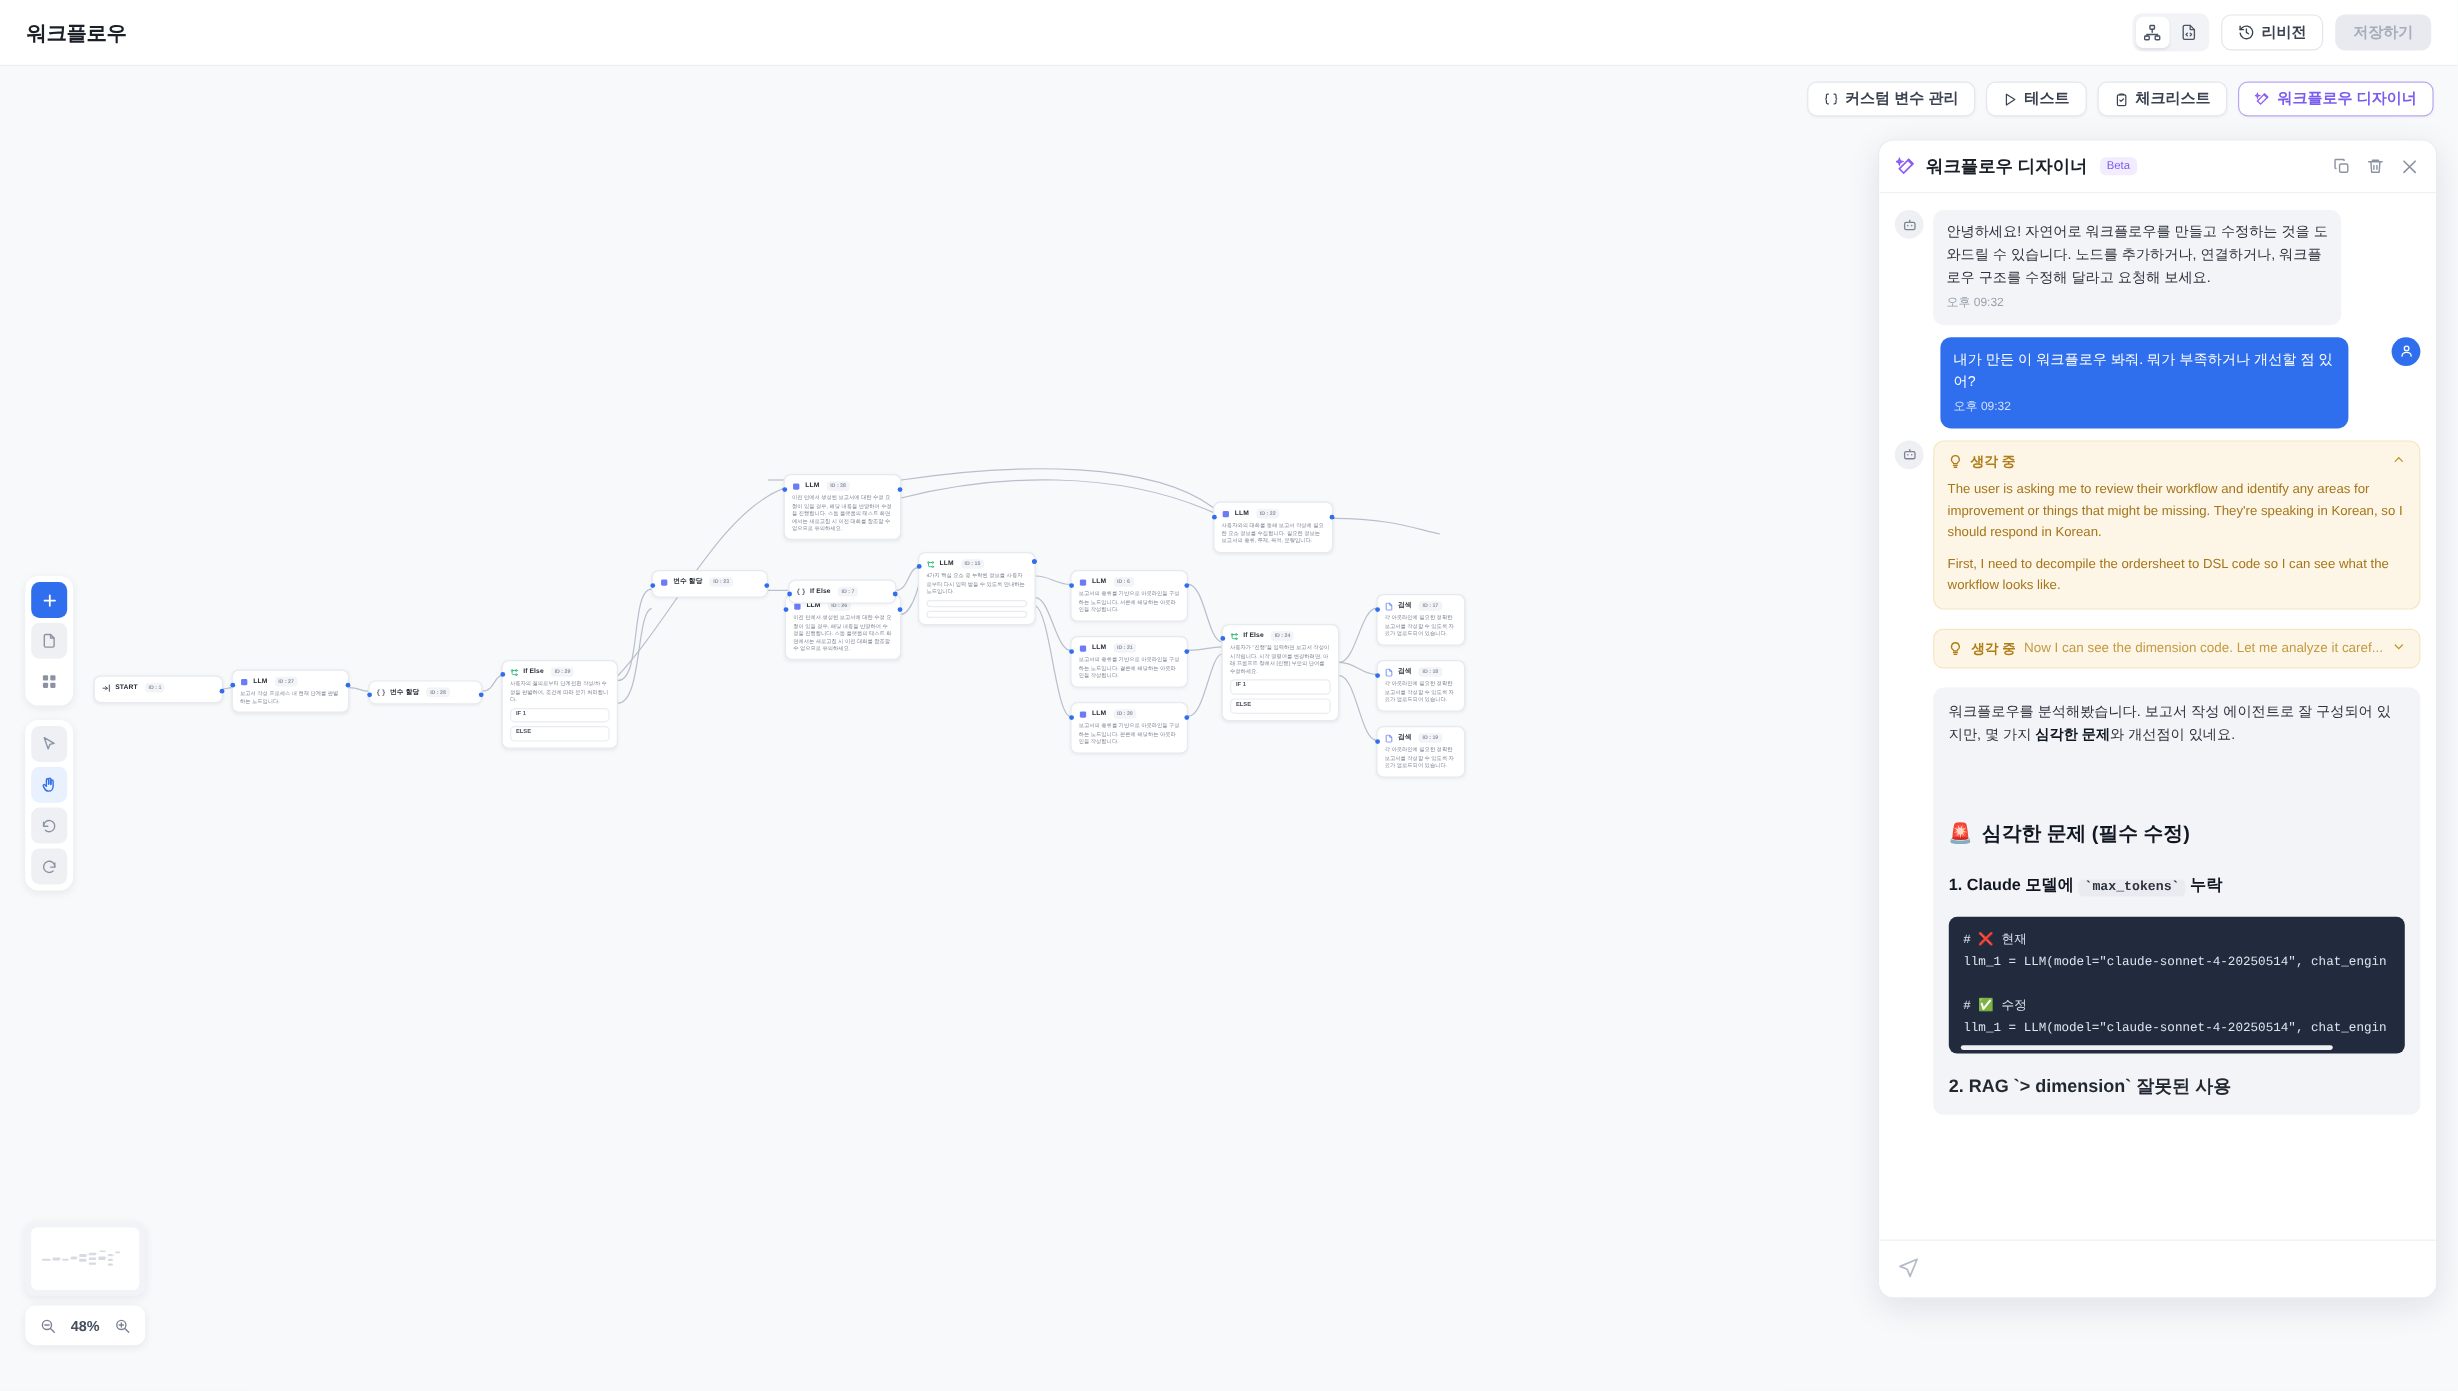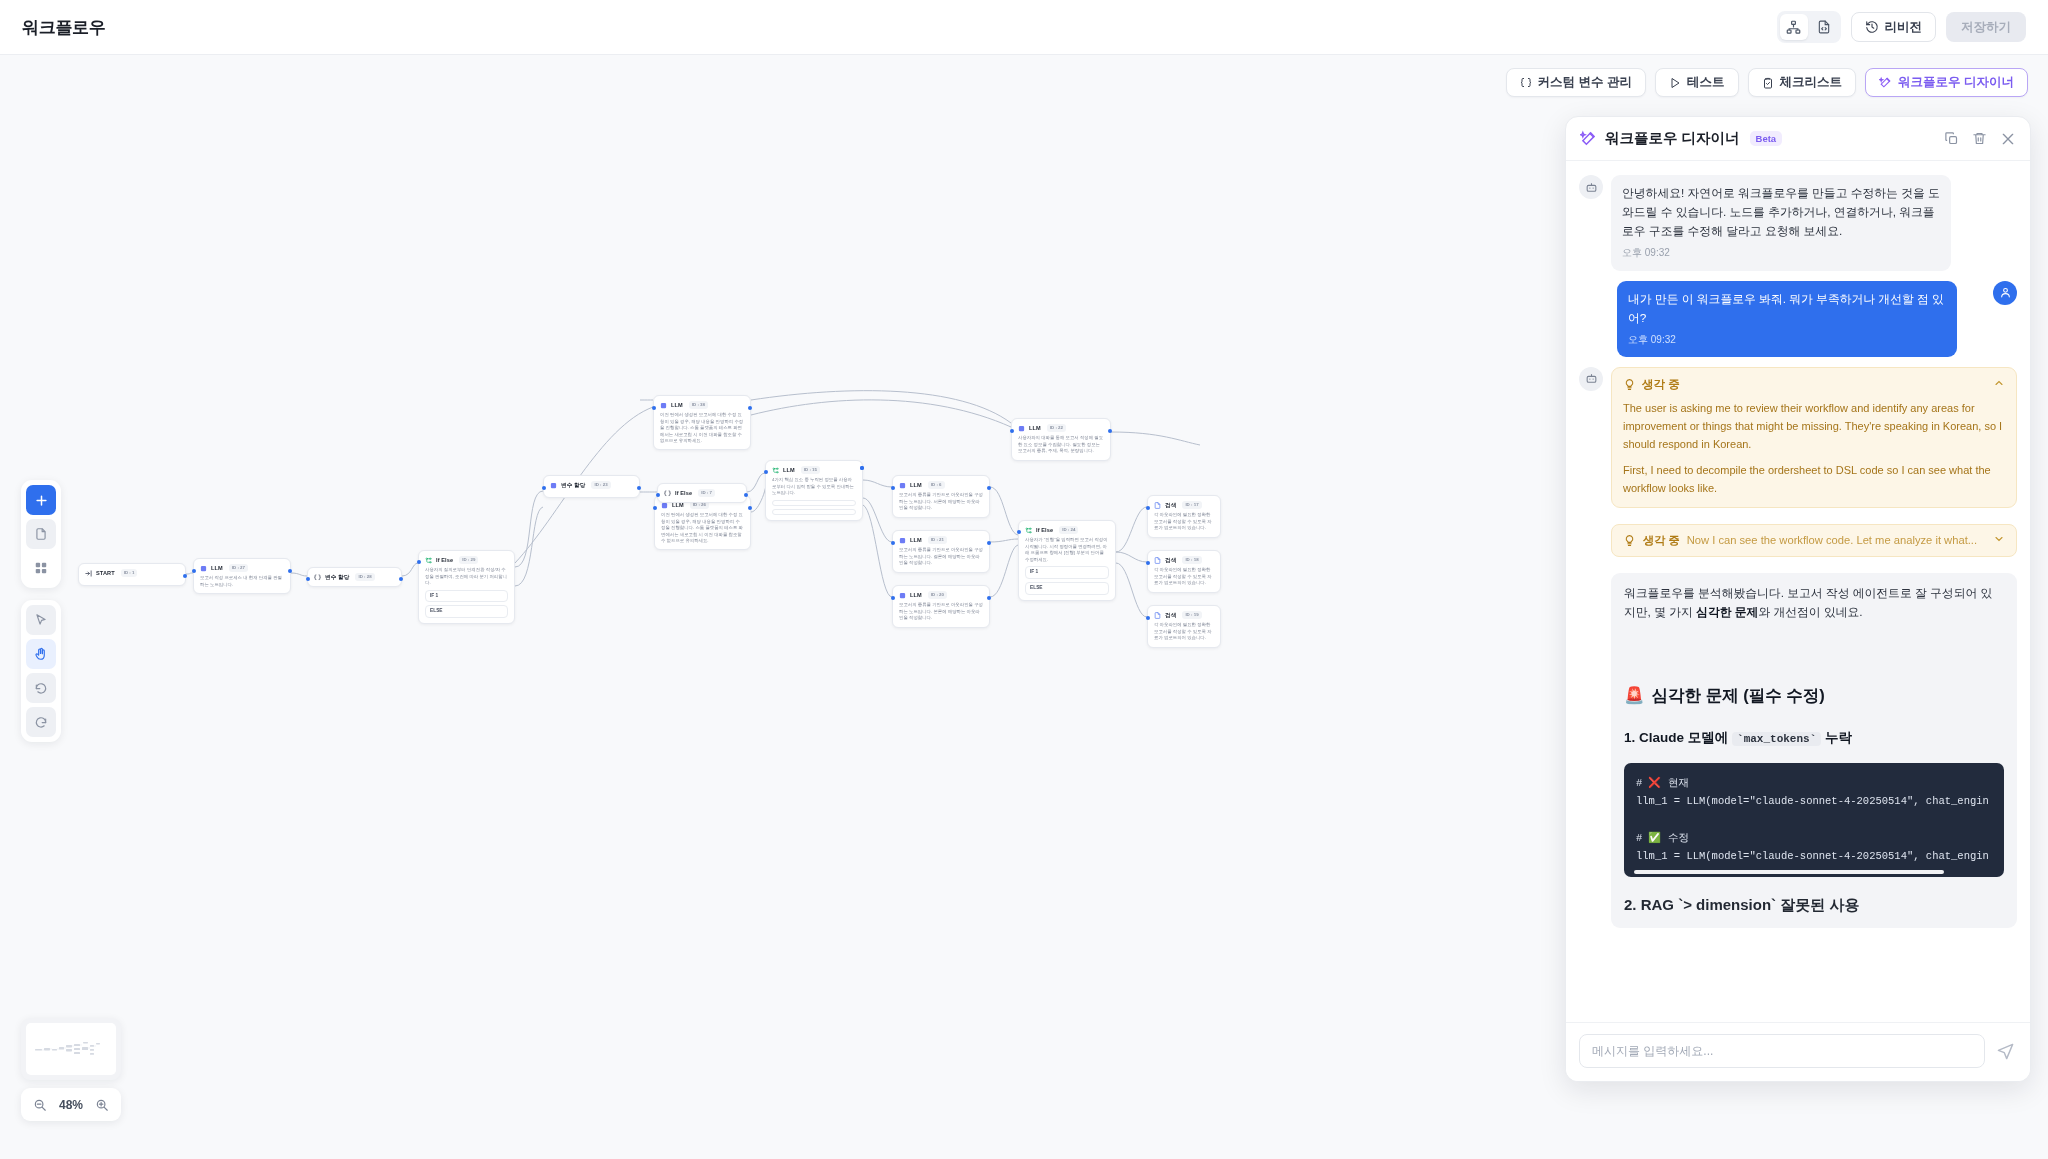--- a/index.html
+++ b/index.html
@@ -127,21 +127,21 @@
     background: #fff; border: 1px solid #eaecf0; border-radius: 13px;
     box-shadow: 0 8px 28px rgba(16,24,40,.10);
     display: flex; flex-direction: column; overflow: hidden; z-index: 8;
   }
   .panel-head {
     height: 44px; flex: 0 0 44px; border-bottom: 1px solid #eff1f4;
     display: flex; align-items: center; padding: 0 14px; gap: 8px;
   }
   .panel-title { font-size: 14.5px; font-weight: 700; color: #1b1f28; }
   .beta {
-    font-size: 9.5px; font-weight: 700; color: #7b5cf0; background: #f1ecfe;
+    font-size: 9.5px; font-weight: 400; color: #7b5cf0; background: #f1ecfe;
     border-radius: 5px; padding: 2px 6px; margin-left: 2px;
   }
   .panel-head-actions { margin-left: auto; display: flex; align-items: center; gap: 13px; color: #8b93a3; }
   .panel-head-actions > span { cursor: pointer; display: flex; }
 
   .chat {
     flex: 1 1 auto; overflow: hidden; padding: 14px 13px 0 13px;
     display: flex; flex-direction: column; gap: 10px; position: relative;
   }
   .msg-row { display: flex; gap: 8px; align-items: flex-start; }
@@ -756,21 +756,21 @@
           </div>
 
 
           <div class="think-collapsed">
             <svg width="13" height="13" viewBox="0 0 24 24" fill="none" stroke="currentColor" stroke-width="2" stroke-linecap="round">
                 <path d="M9 18h6"></path>
                 <path d="M10 21h4"></path>
                 <path d="M12 3a6 6 0 0 0-3.5 10.9c.5.4.8 1 .9 1.6h5.2c.1-.6.4-1.2.9-1.6A6 6 0 0 0 12 3z"></path>
               </svg>
             <span class="lbl">생각 중</span>
-            <span class="snip">Now I can see the workflow code. Let me analyze it what...</span>
+            <span class="snip">Now I can see the dimension code. Let me analyze it caref...</span>
             <span class="chev">
               <svg width="12" height="12" viewBox="0 0 24 24" fill="none" stroke="currentColor" stroke-width="2.2" stroke-linecap="round">
                   <path d="M6 9l6 6 6-6"></path>
                 </svg>
             </span>
           </div>
 
           <div class="answer">
             <div><span>워크플로우를 분석해봤습니다. 보고서 작성 에이전트로 잘 구성되어 있지만, 몇 가지 </span><b>심각한 문제</b><span>와 개선점이 있네요.</span></div>
 
@@ -798,21 +798,20 @@
             </div>
 
             <div class="next-head">2. RAG `&gt; dimension` 잘못된 사용</div>
           </div>
 
         </div>
       </div>
     </div>
 
     <div class="composer">
-      <input type="text" placeholder="메시지를 입력하세요..." style="">
       <span class="send">
         <svg width="19" height="19" viewBox="0 0 24 24" fill="none" stroke="currentColor" stroke-width="1.8" stroke-linejoin="round">
             <path d="M21 3L3 10.5l7.5 3L13.5 21z"></path>
           </svg>
       </span>
     </div>
   </div>
 
 </div>
 

